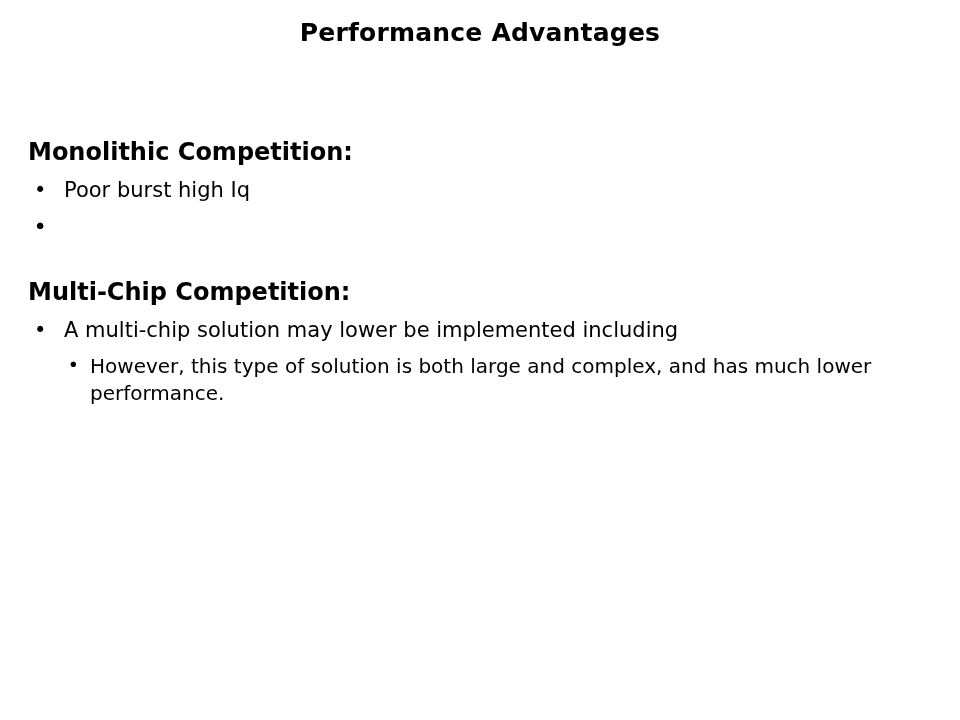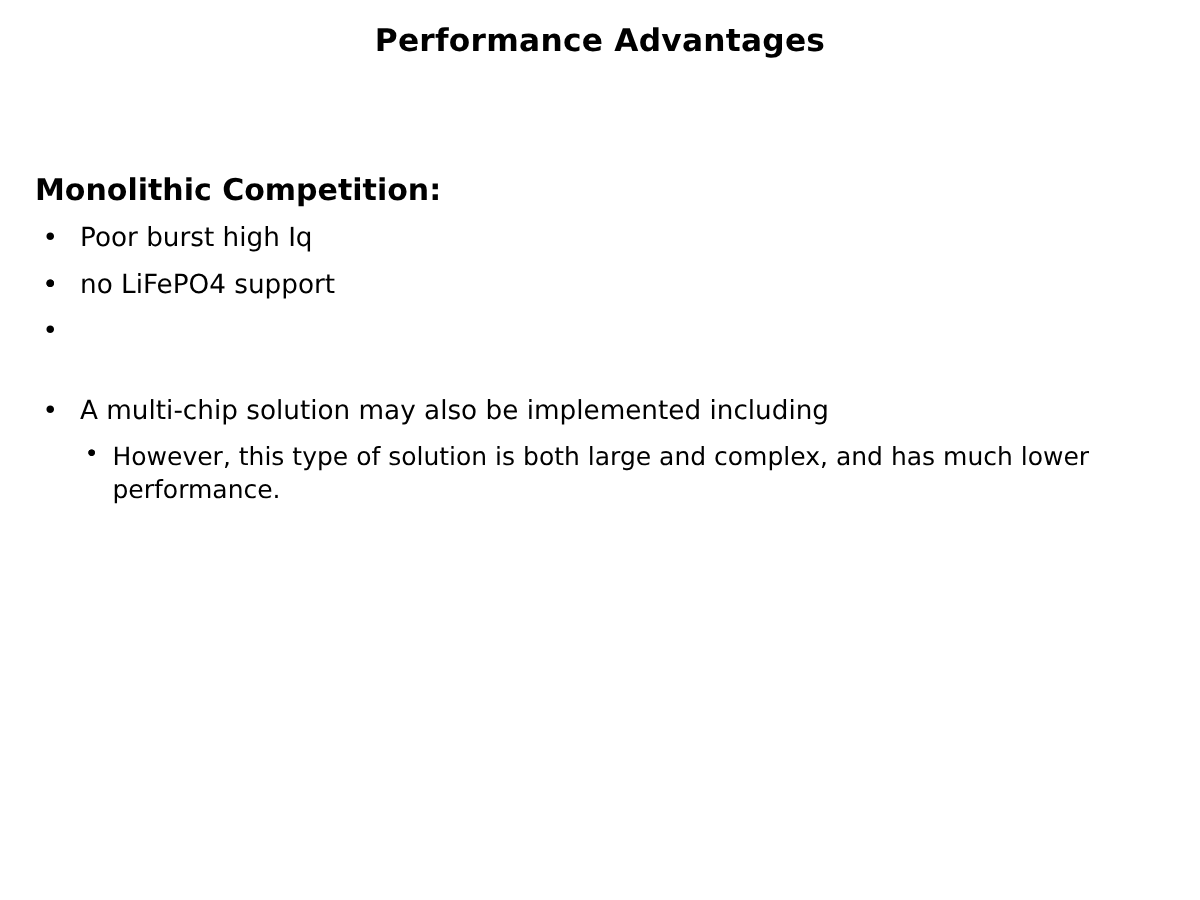--- a/index.html
+++ b/index.html
@@ -105,35 +105,35 @@
       <ul class="level1">
         <li>
           <span class="bullet">•</span>
           <span>Poor burst high Iq</span>
         </li>
         <li>
           <span class="bullet">•</span>
         </li>
         <li>
           <span class="bullet">•</span>
-          <span>no LiFePO4 support</span>
         </li>
         <li>
           <span class="bullet">•</span>
         </li>
       </ul>
     </div>
 
     <div class="spacer-block"></div>
 
     <div>
+      <div class="section-heading second">Multi-Chip Competition:</div>
       <ul class="level1">
         <li>
           <span class="bullet">•</span>
-          <span>A multi-chip solution may also be implemented  including</span>
+          <span>A multi-chip solution may lower be implemented  including</span>
         </li>
       </ul>
       <div class="sub-wrap">
         <ul class="level2">
           <li>
             <span class="bullet">•</span>
           </li>
           <li>
             <span class="bullet">•</span>
             <span>However, this type of solution is both large and complex, and has much lower performance.</span>

